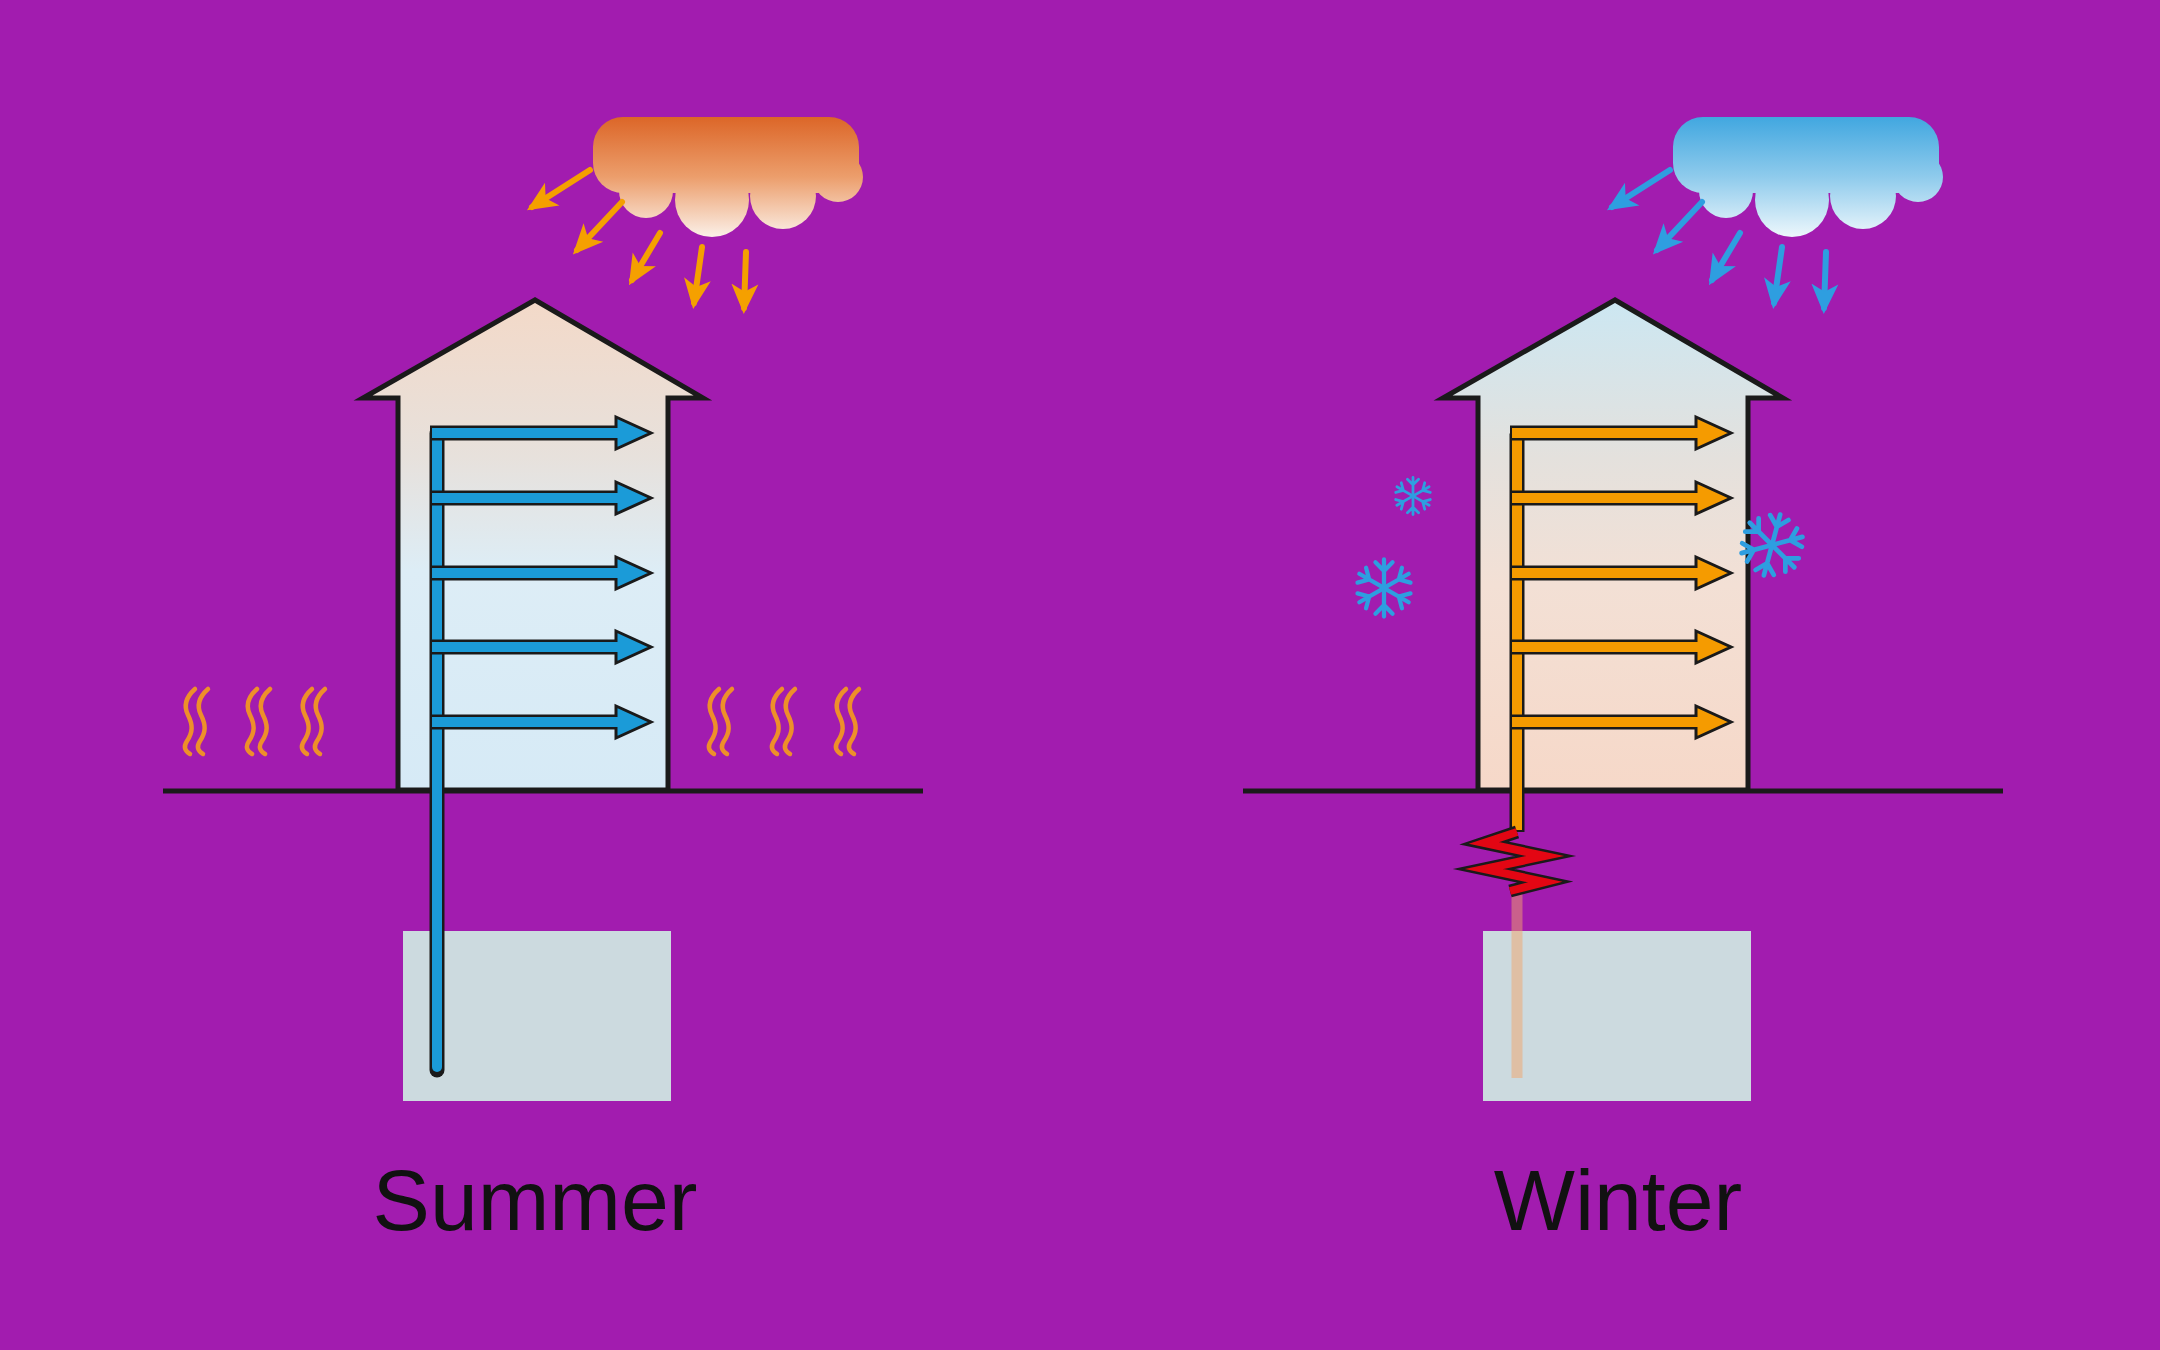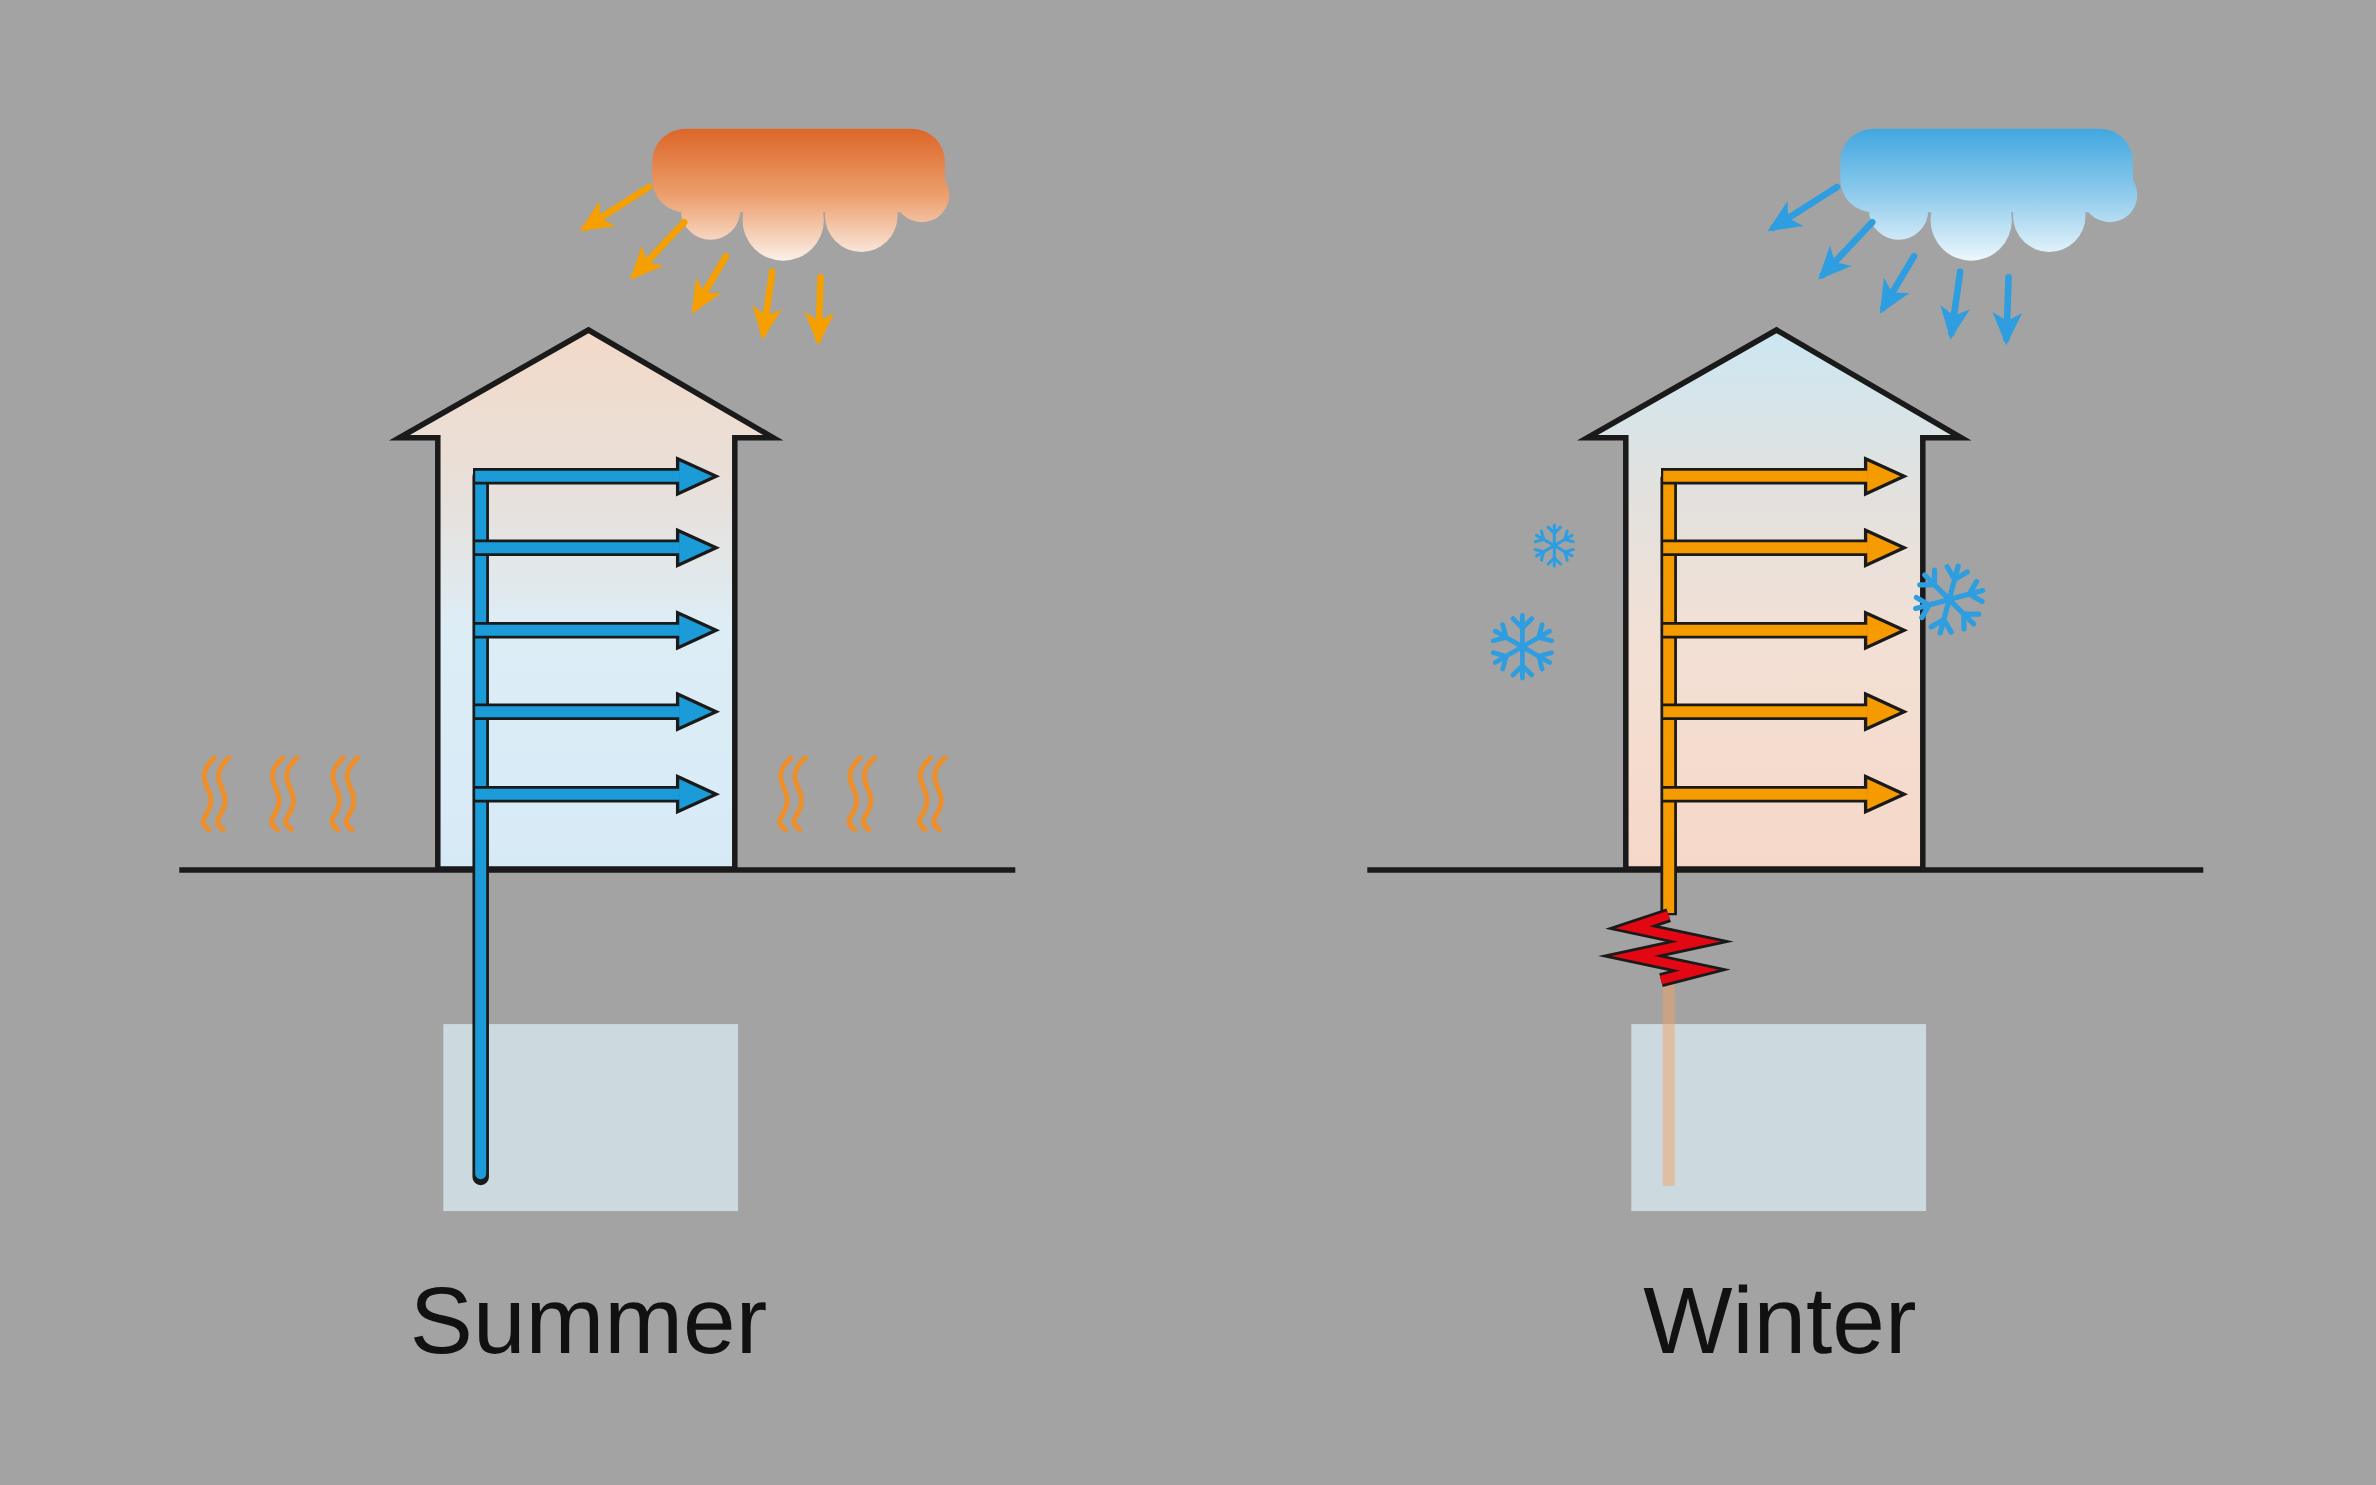--- a/index.html
+++ b/index.html
@@ -1,16 +1,16 @@
 <!DOCTYPE html>
 <html style="--pipe-blue: #1B9BD8; --pipe-orange: #F59B00; --sky-arrow-orange: #F5A000; --sky-arrow-blue: #2E9EE0; --outline: #1A1A1A; --heat-wave: #EE8F2A; --snowflake: #2E9EE0; --coil-red: #E30613; --return-faded: #F2A369; --box-gray: #CCDADF; --label: #111111; --cloud-warm-top: #DC6628; --cloud-warm-mid: #EC9E6C; --cloud-warm-bottom: #FBF0E8; --cloud-cold-top: #41A7E0; --cloud-cold-mid: #8FCBEC; --cloud-cold-bottom: #EDF7FC; --house-summer-top: #F3D9C8; --house-summer-mid: #E7E1DC; --house-summer-mid2: #DDEDF6; --house-summer-bottom: #D6EAF6; --house-winter-top: #CCE7F2; --house-winter-mid: #E4E1DD; --house-winter-mid2: #F3E0D5; --house-winter-bottom: #F6D8C8;"><head>
 <meta charset="utf-8">
 <style>
   html,body{margin:0;padding:0;background:#fff;}
-  .stage{width:2160px;height:1350px;background:#a3a3a3;position:relative;overflow:hidden;}
+  .stage{width:2160px;height:1350px;background:#a21caf;position:relative;overflow:hidden;}
   svg{display:block;width:2160px;height:1350px;}
   
   .s-outline{stroke:var(--outline,#1A1A1A);}
   .s-blue{stroke:var(--pipe-blue,#1B9BD8);}
   .f-blue{fill:var(--pipe-blue,#1B9BD8);}
   .s-orange{stroke:var(--pipe-orange,#F59B00);}
   .f-orange{fill:var(--pipe-orange,#F59B00);}
   .f-sky-orange{fill:var(--sky-arrow-orange,#F5A000);}
   .s-sky-orange{stroke:var(--sky-arrow-orange,#F5A000);}
   .f-sky-blue{fill:var(--sky-arrow-blue,#2E9EE0);}

